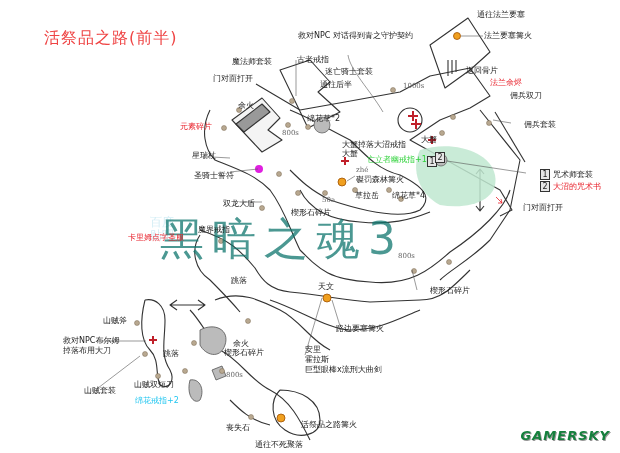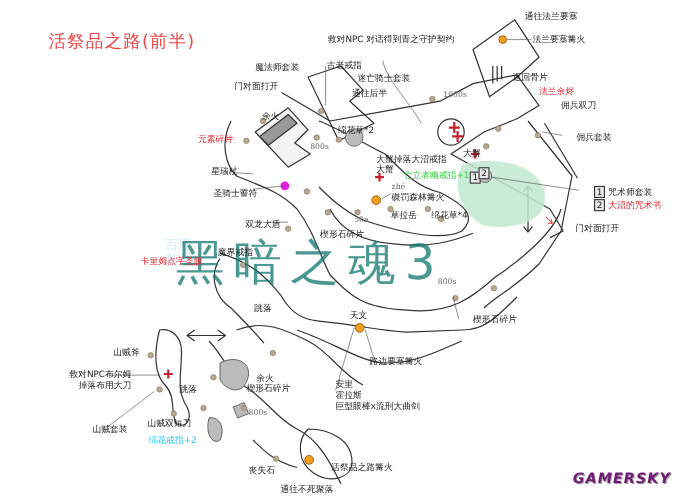--- a/index.html
+++ b/index.html
@@ -6,21 +6,21 @@
   body { width:620px; height:453px; position:relative; overflow:hidden; font-family:"DejaVu Sans", sans-serif; }
   #map { position:absolute; left:0; top:0; width:620px; height:453px; }
   .lbl { position:absolute; font-size:8px; color:#222; white-space:nowrap; line-height:1; }
   .lbl.red { color:#e8202a; }
   .lbl.green { color:#2fd23a; }
   .lbl.cyan { color:#22c6f0; }
   .lbl.dist { font-family:"DejaVu Serif", serif; font-size:7px; color:#666; }
   .title { position:absolute; left:44px; top:28px; font-size:16px; color:#ef4444; letter-spacing:1px; }
   .wm { position:absolute; left:160px; top:210px; font-size:44px; color:#0f766e; opacity:0.75; letter-spacing:8px; }
   .wm-small { position:absolute; left:150px; top:216px; font-size:12px; color:#c9e9f3; opacity:0.8; line-height:1.1; width:30px; }
-  .logo { position:absolute; right:10px; bottom:10px; font-size:13px; font-weight:bold; font-style:italic; color:#701a75; letter-spacing:1px; text-shadow:1px 1px 0 #999; }
+  .logo { position:absolute; right:10px; bottom:10px; font-size:13px; font-weight:bold; font-style:italic; color:#15803d; letter-spacing:1px; text-shadow:1px 1px 0 #999; }
   .numbox { display:inline-block; border:1px solid #333; background:#e6e6e6; font-size:8px; width:8px; height:9px; text-align:center; line-height:9px; margin-right:3px; }
 </style>
 </head>
 <body>
 
 <div id="map">
   <svg width="620" height="453" viewBox="0 0 620 453">
     <g fill="none" stroke="#333" stroke-width="1.1" stroke-linejoin="round">
 
       <path d="M430 45 L468 18 L490 52 L470 70 L445 88 Z"></path>
@@ -172,21 +172,21 @@
 
 <div class="lbl red" style="left:128px;top:234px">卡里姆点字圣服</div>
 <div class="lbl" style="left:198px;top:226px">魔界戒指</div>
 <div class="lbl dist" style="left:398px;top:253px">800s</div>
 <div class="lbl" style="left:231px;top:277px">跳落</div>
 <div class="lbl" style="left:430px;top:287px">楔形石碎片</div>
 <div class="lbl" style="left:318px;top:283px">天文</div>
 <div class="lbl" style="left:336px;top:325px">路边要塞篝火</div>
 
 <div class="lbl" style="left:103px;top:317px">山贼斧</div>
-<div class="lbl" style="left:63px;top:336px;white-space:pre;line-height:1.2;text-align:right">救对NPC布尔姆
+<div class="lbl" style="left:63px;top:336px;white-space:pre;line-height:1.2;text-align:left">救对NPC布尔姆
 掉落布用大刀</div>
 <div class="lbl" style="left:163px;top:350px">跳落</div>
 <div class="lbl" style="left:233px;top:340px">余火</div>
 <div class="lbl" style="left:224px;top:349px">楔形石碎片</div>
 <div class="lbl" style="left:305px;top:345px;white-space:pre;line-height:1.25">安里
 霍拉斯
 巨型眼棒x流刑大曲剑</div>
 <div class="lbl dist" style="left:226px;top:372px">800s</div>
 <div class="lbl" style="left:134px;top:381px">山贼双短刀</div>
 <div class="lbl" style="left:84px;top:387px">山贼套装</div>

